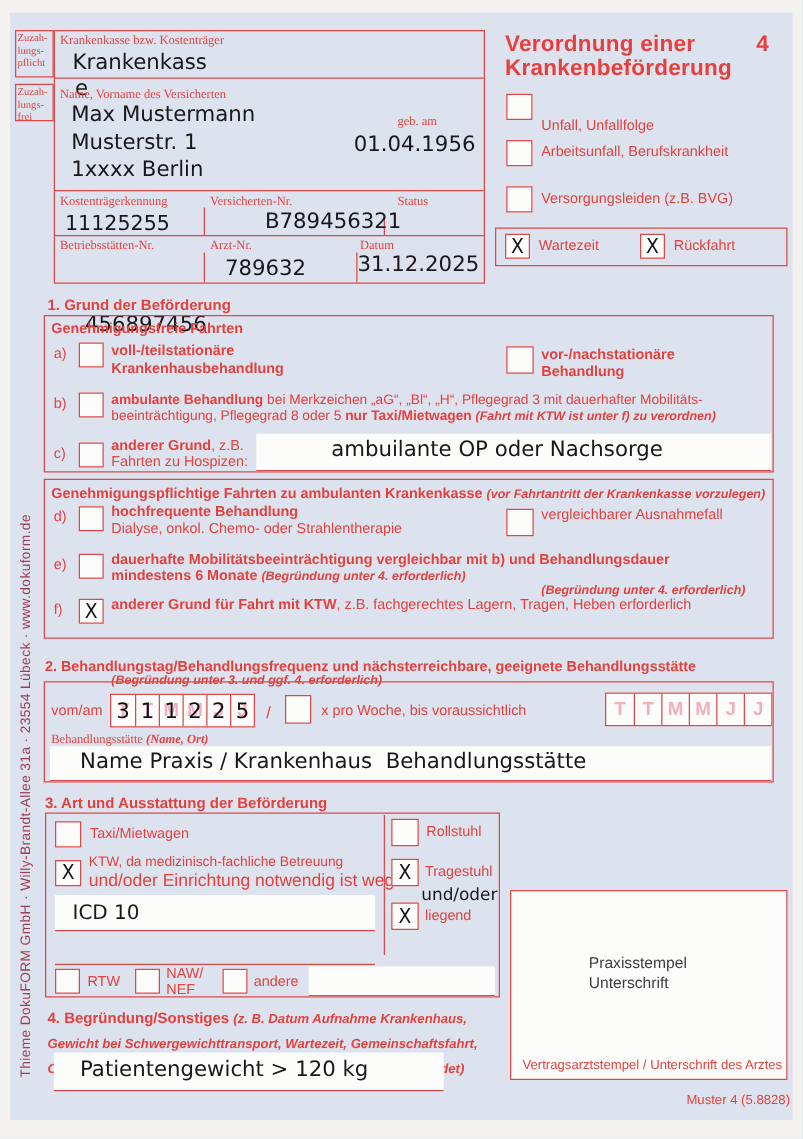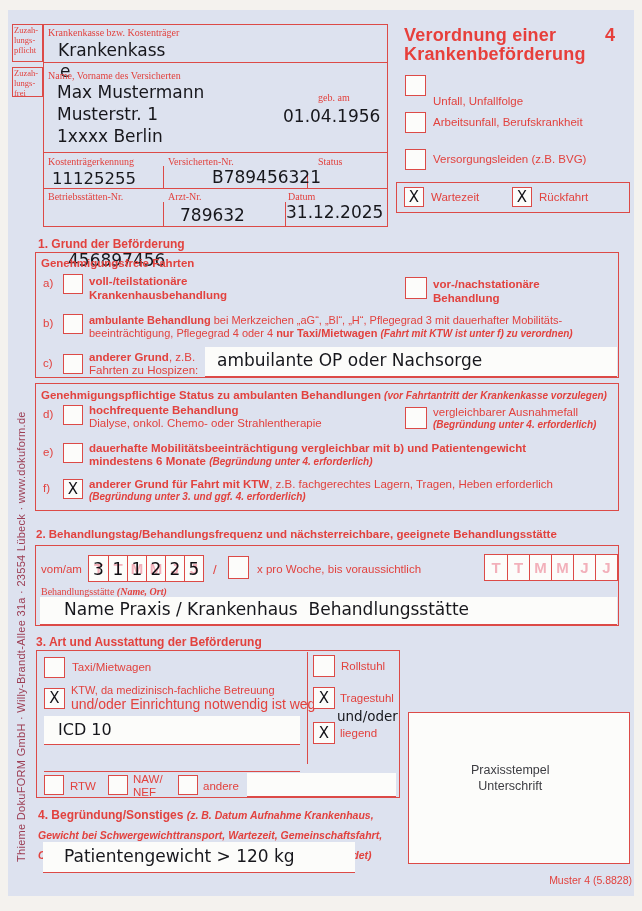--- a/index.html
+++ b/index.html
@@ -8,21 +8,21 @@
   }
   *{margin:0;padding:0;box-sizing:border-box;}
   html,body{width:642px;height:911px;}
   body{position:relative;background:var(--paper);font-family:"Liberation Sans",sans-serif;overflow:hidden;}
   .a{position:absolute;}
   .sheet{left:8px;top:10px;width:626px;height:886px;background:var(--sheet);}
   .lbl{font-size:10px;color:var(--red);line-height:1.15;white-space:nowrap;font-family:Liberation Serif, serif;}
   .txt{font-size:11.5px;color:var(--red);line-height:1.2;white-space:nowrap;}
   .b{font-weight:bold;}
   .i{font-style:italic;}
-  .sm{font-size:10px;}
+  .sm{font-size:10px;margin-top:48px;}
   .pre{white-space:pre-line;}
   .fill{font-family:"DejaVu Sans",sans-serif;color:var(--ink);font-size:17px;line-height:1.2;white-space:pre;}
   .rbox{border:1.4px solid var(--redb);}
   .wfield{background:var(--white);border-bottom:1.5px solid var(--redb);}
   .hl{background:var(--redb);height:1.4px;}
   .vl{background:var(--redb);width:1.4px;}
   .cb{width:20px;height:20px;border:1.5px solid var(--redb);background:var(--white);
       display:flex;align-items:center;justify-content:center;}
   .cb .mark{font-family:"DejaVu Sans",sans-serif;font-size:15px;color:#121217;line-height:1;transform:scaleY(1.1);}
   .title{font-size:18px;font-weight:bold;color:#e73f3b;letter-spacing:.2px;white-space:nowrap;}
@@ -132,52 +132,52 @@
     <span class="mark"></span>
   </div>
 <div class="a txt b pre" style="left:433px;top:277px;line-height:1.22;">vor-/nachstationäre
 Behandlung</div>
 
 <div class="a txt" style="left:43px;top:317px;">b)</div>
 <div class="a cb" style="left:63px;top:314px;">
     <span class="mark"></span>
   </div>
 <div class="a txt" style="left:89px;top:314px;font-size:11px;"><span class="b">ambulante Behandlung</span><span> bei Merkzeichen „aG“,  „Bl“, „H“, Pflegegrad 3 mit dauerhafter Mobilitäts-</span></div>
-<div class="a txt" style="left:89px;top:327px;font-size:11px;"><span>beeinträchtigung, Pflegegrad 4 oder 4 </span><span class="b">nur Taxi/Mietwagen </span><span class="i b sm">(Fahrt mit KTW ist unter f) zu verordnen)</span></div>
+<div class="a txt" style="left:89px;top:327px;font-size:11px;"><span>beeinträchtigung, Pflegegrad 8 oder 5 </span><span class="b">nur Taxi/Mietwagen </span><span class="i b sm">(Fahrt mit KTW ist unter f) zu verordnen)</span></div>
 
 <div class="a txt" style="left:43px;top:357px;">c)</div>
 <div class="a cb" style="left:63px;top:354px;">
     <span class="mark"></span>
   </div>
 <div class="a txt" style="left:89px;top:351px;"><span class="b">anderer Grund</span><span>, z.B.</span></div>
 <div class="a txt" style="left:89px;top:364px;">Fahrten zu Hospizen:</div>
-<div class="a wfield" style="left:205px;top:347px;width:412px;height:30px;">
+<div class="a wfield" style="left:205px;top:347px;width:412px;height:30px;padding-left:48px;">
   <div class="fill" style="padding:3px 0 0 12px;">ambuilante OP oder Nachsorge</div>
 </div>
 
 <div class="a rbox" style="left:35px;top:383px;width:584px;height:128px;"></div>
-<div class="a txt" style="left:41px;top:389px;"><span class="b">Genehmigungspflichtige Status zu ambulanten Behandlungen </span><span class="i b sm">(vor Fahrtantritt der Krankenkasse vorzulegen)</span></div>
+<div class="a txt" style="left:41px;top:389px;"><span class="b">Genehmigungspflichtige Fahrten zu ambulanten Krankenkasse </span><span class="i b sm">(vor Fahrtantritt der Krankenkasse vorzulegen)</span></div>
 
 <div class="a txt" style="left:43px;top:408px;">d)</div>
 <div class="a cb" style="left:63px;top:405px;">
     <span class="mark"></span>
   </div>
 <div class="a txt b" style="left:89px;top:404px;">hochfrequente Behandlung</div>
 <div class="a txt" style="left:89px;top:417px;">Dialyse, onkol. Chemo- oder Strahlentherapie</div>
 <div class="a cb" style="left:405px;top:407px;width:22px;height:22px;">
     <span class="mark"></span>
   </div>
 <div class="a txt" style="left:433px;top:406px;">vergleichbarer Ausnahmefall</div>
 <div class="a txt i b sm" style="left:433px;top:419px;">(Begründung unter 4. erforderlich)</div>
 
 <div class="a txt" style="left:43px;top:446px;">e)</div>
 <div class="a cb" style="left:63px;top:443px;">
     <span class="mark"></span>
   </div>
-<div class="a txt b" style="left:89px;top:442px;">dauerhafte Mobilitätsbeeinträchtigung vergleichbar mit b) und Patientengewicht</div>
+<div class="a txt b" style="left:89px;top:442px;">dauerhafte Mobilitätsbeeinträchtigung vergleichbar mit b) und Behandlungsdauer</div>
 <div class="a txt" style="left:89px;top:455px;"><span class="b">mindestens 6 Monate </span><span class="i b sm">(Begründung unter 4. erforderlich)</span></div>
 
 <div class="a txt" style="left:43px;top:482px;">f)</div>
 <div class="a cb" style="left:63px;top:479px;">
     <span class="mark">X</span>
   </div>
 <div class="a txt" style="left:89px;top:478px;"><span class="b">anderer Grund für Fahrt mit KTW</span><span>, z.B. fachgerechtes Lagern, Tragen, Heben erforderlich</span></div>
 <div class="a txt i b sm" style="left:89px;top:491px;">(Begründung unter 3. und ggf. 4. erforderlich)</div>
 
 <div class="a secTitle" style="left:36px;top:528px;font-size:11.5px;">2. Behandlungstag/Behandlungsfrequenz und nächsterreichbare, geeignete Behandlungsstätte</div>
@@ -293,16 +293,17 @@
 <div class="a txt" style="left:340px;top:727px;">liegend</div>
 
 <div class="a" style="left:38px;top:804px;width:372px;line-height:1.25;">
   <span class="secTitle" style="white-space:normal;">4. Begründung/Sonstiges </span><span class="txt i b" style="font-size:10.5px;white-space:normal;">(z. B. Datum Aufnahme Krankenhaus, Gewicht bei Schwergewichttransport, Wartezeit, Gemeinschaftsfahrt, Ortsangabe, wenn Beförderung nicht von/zur Wohnung stattfindet)</span>
 </div>
 <div class="a wfield" style="left:43px;top:842px;width:312px;height:31px;">
   <div class="fill" style="padding:4px 0 0 21px;">Patientengewicht &gt; 120 kg</div>
 </div>
 
 <div class="a rbox" style="left:408px;top:712px;width:222px;height:152px;background:var(--white);">
-  <div class="a pre" style="left:62px;top:50px;font-size:12.5px;color:#3d3d42;line-height:1.25;text-align:center;">Praxisstempel
+  <div class="a pre" style="left:62px;top:50px;font-size:12.5px;color:#3d3d42;line-height:1.25;">Praxisstempel
 Unterschrift</div>
+  <div class="a" style="left:9px;top:133px;font-size:10.5px;color:var(--red);white-space:nowrap;">Vertragsarztstempel / Unterschrift des Arztes</div>
 </div>
 <div class="a" style="left:432px;top:874px;width:200px;text-align:right;font-size:10.5px;color:var(--red);">Muster 4 (5.8828)</div>
 
 </body></html>

